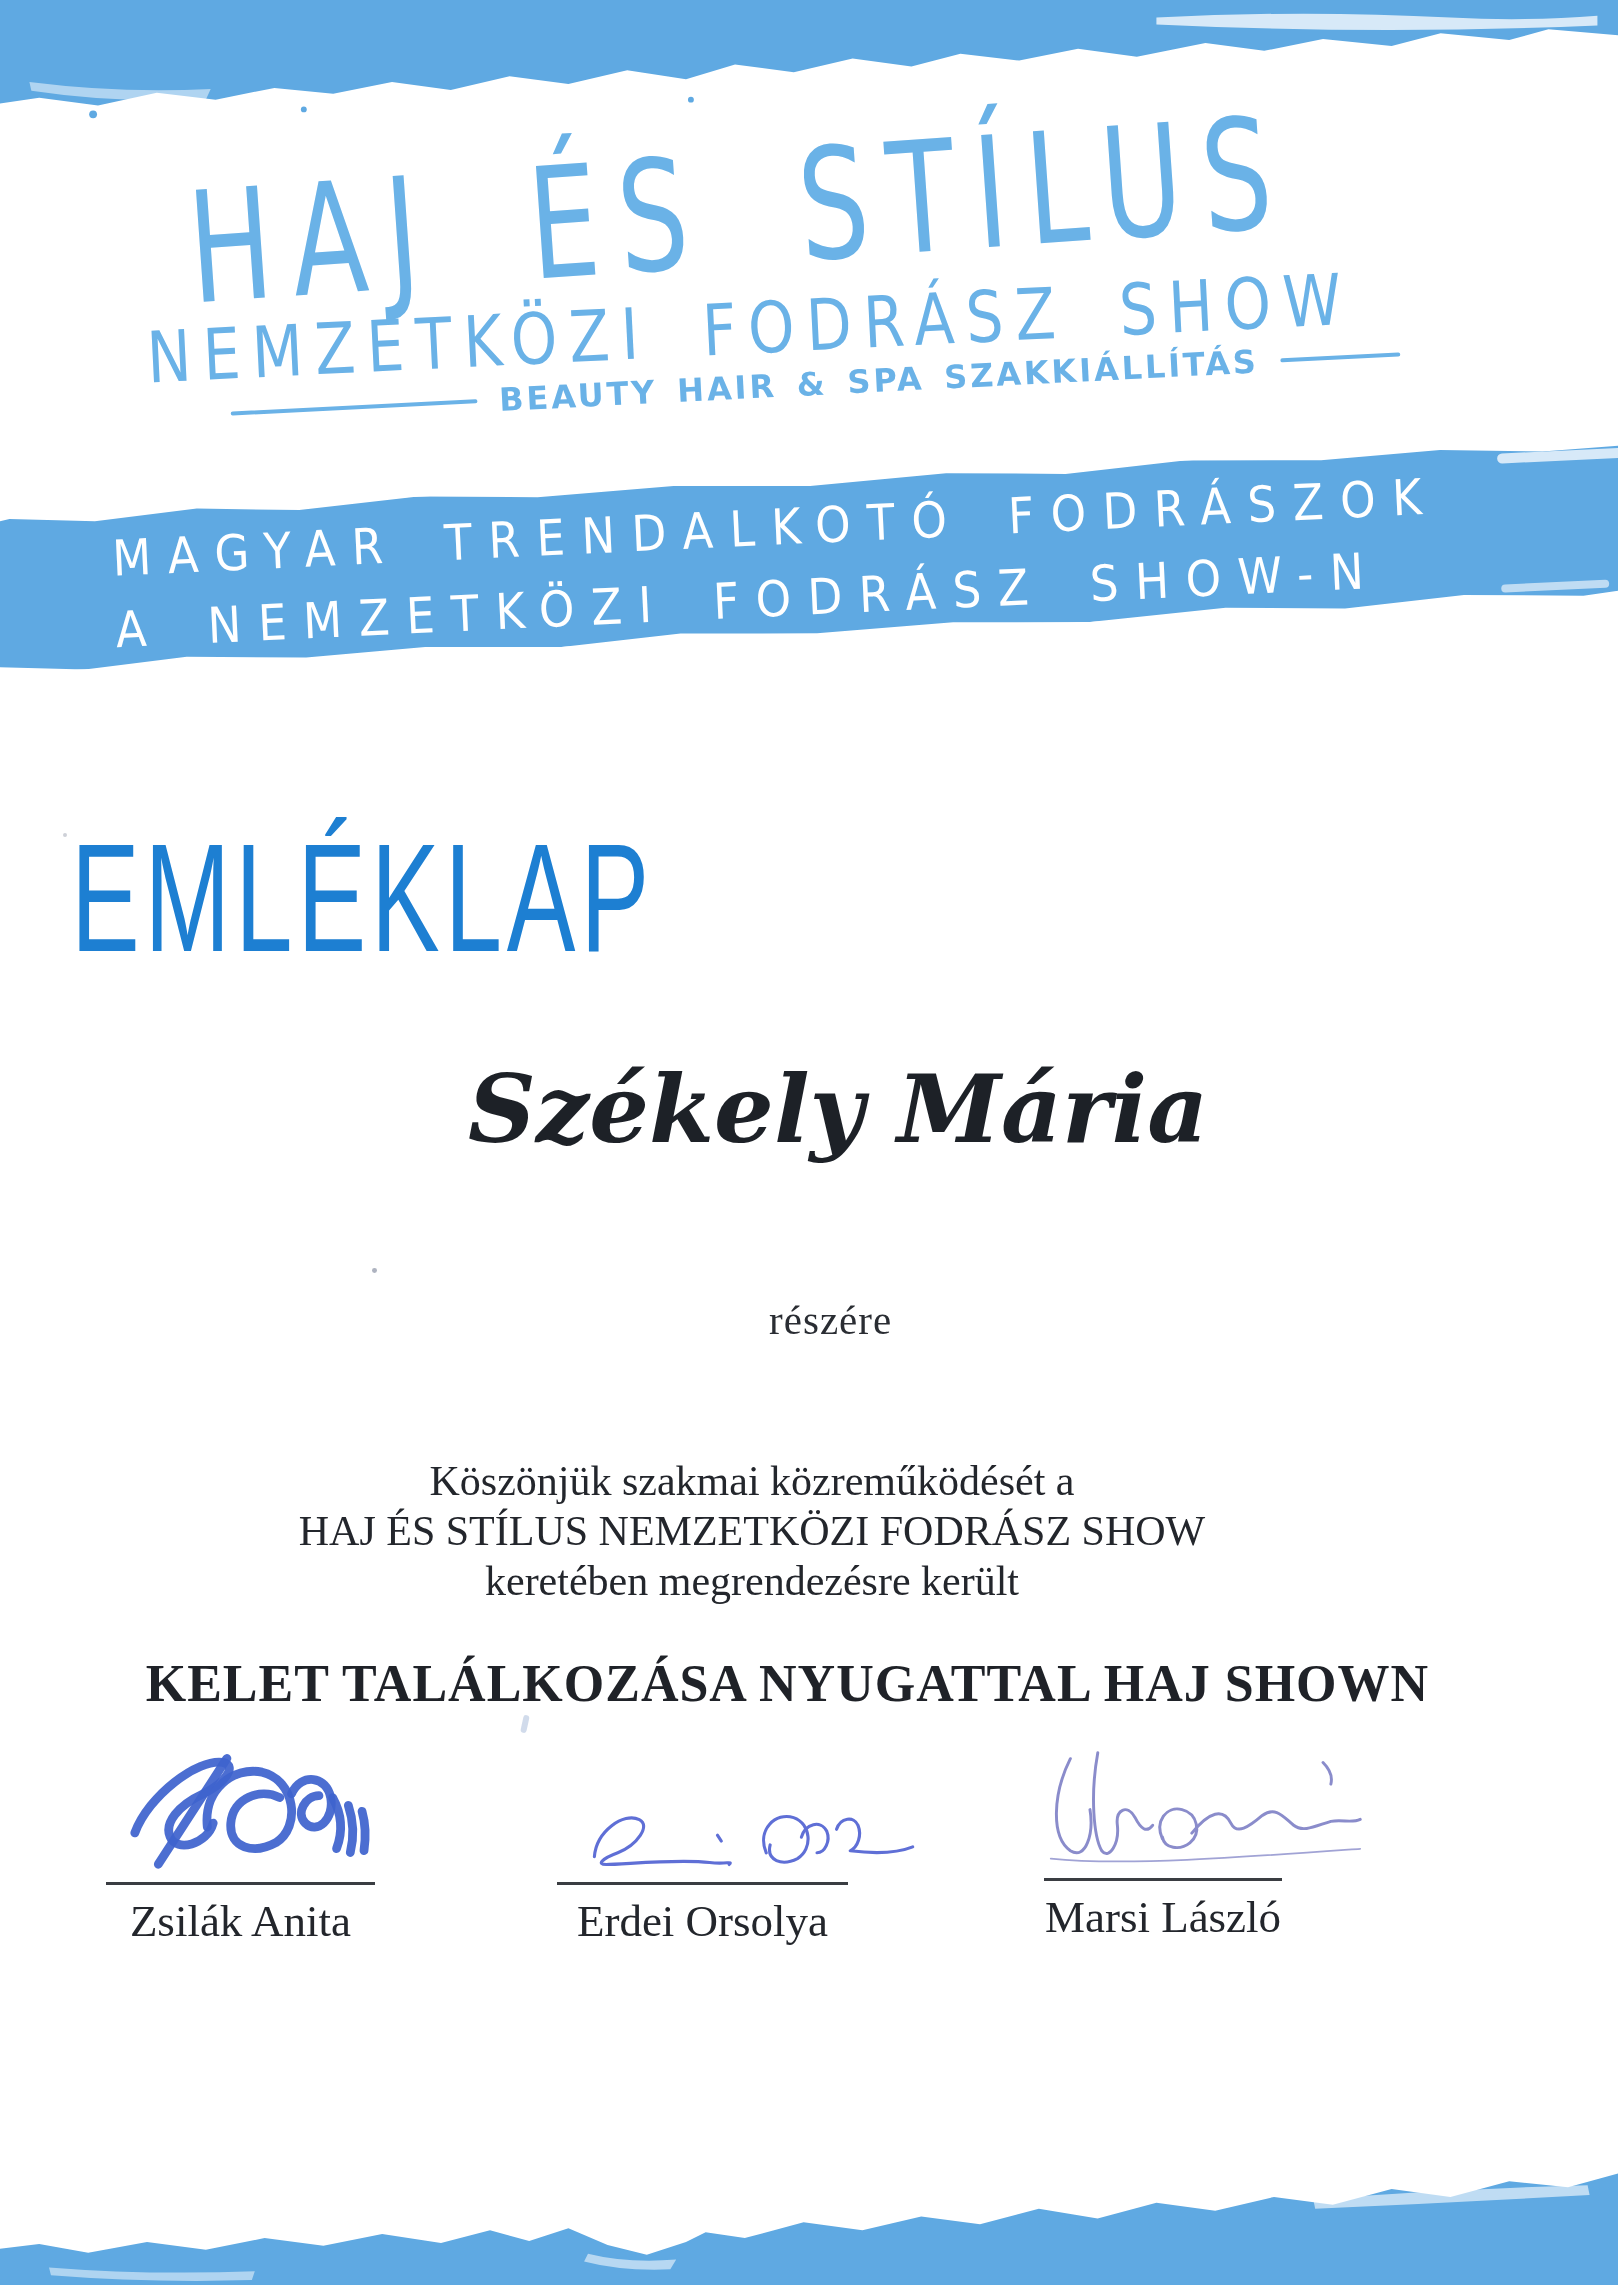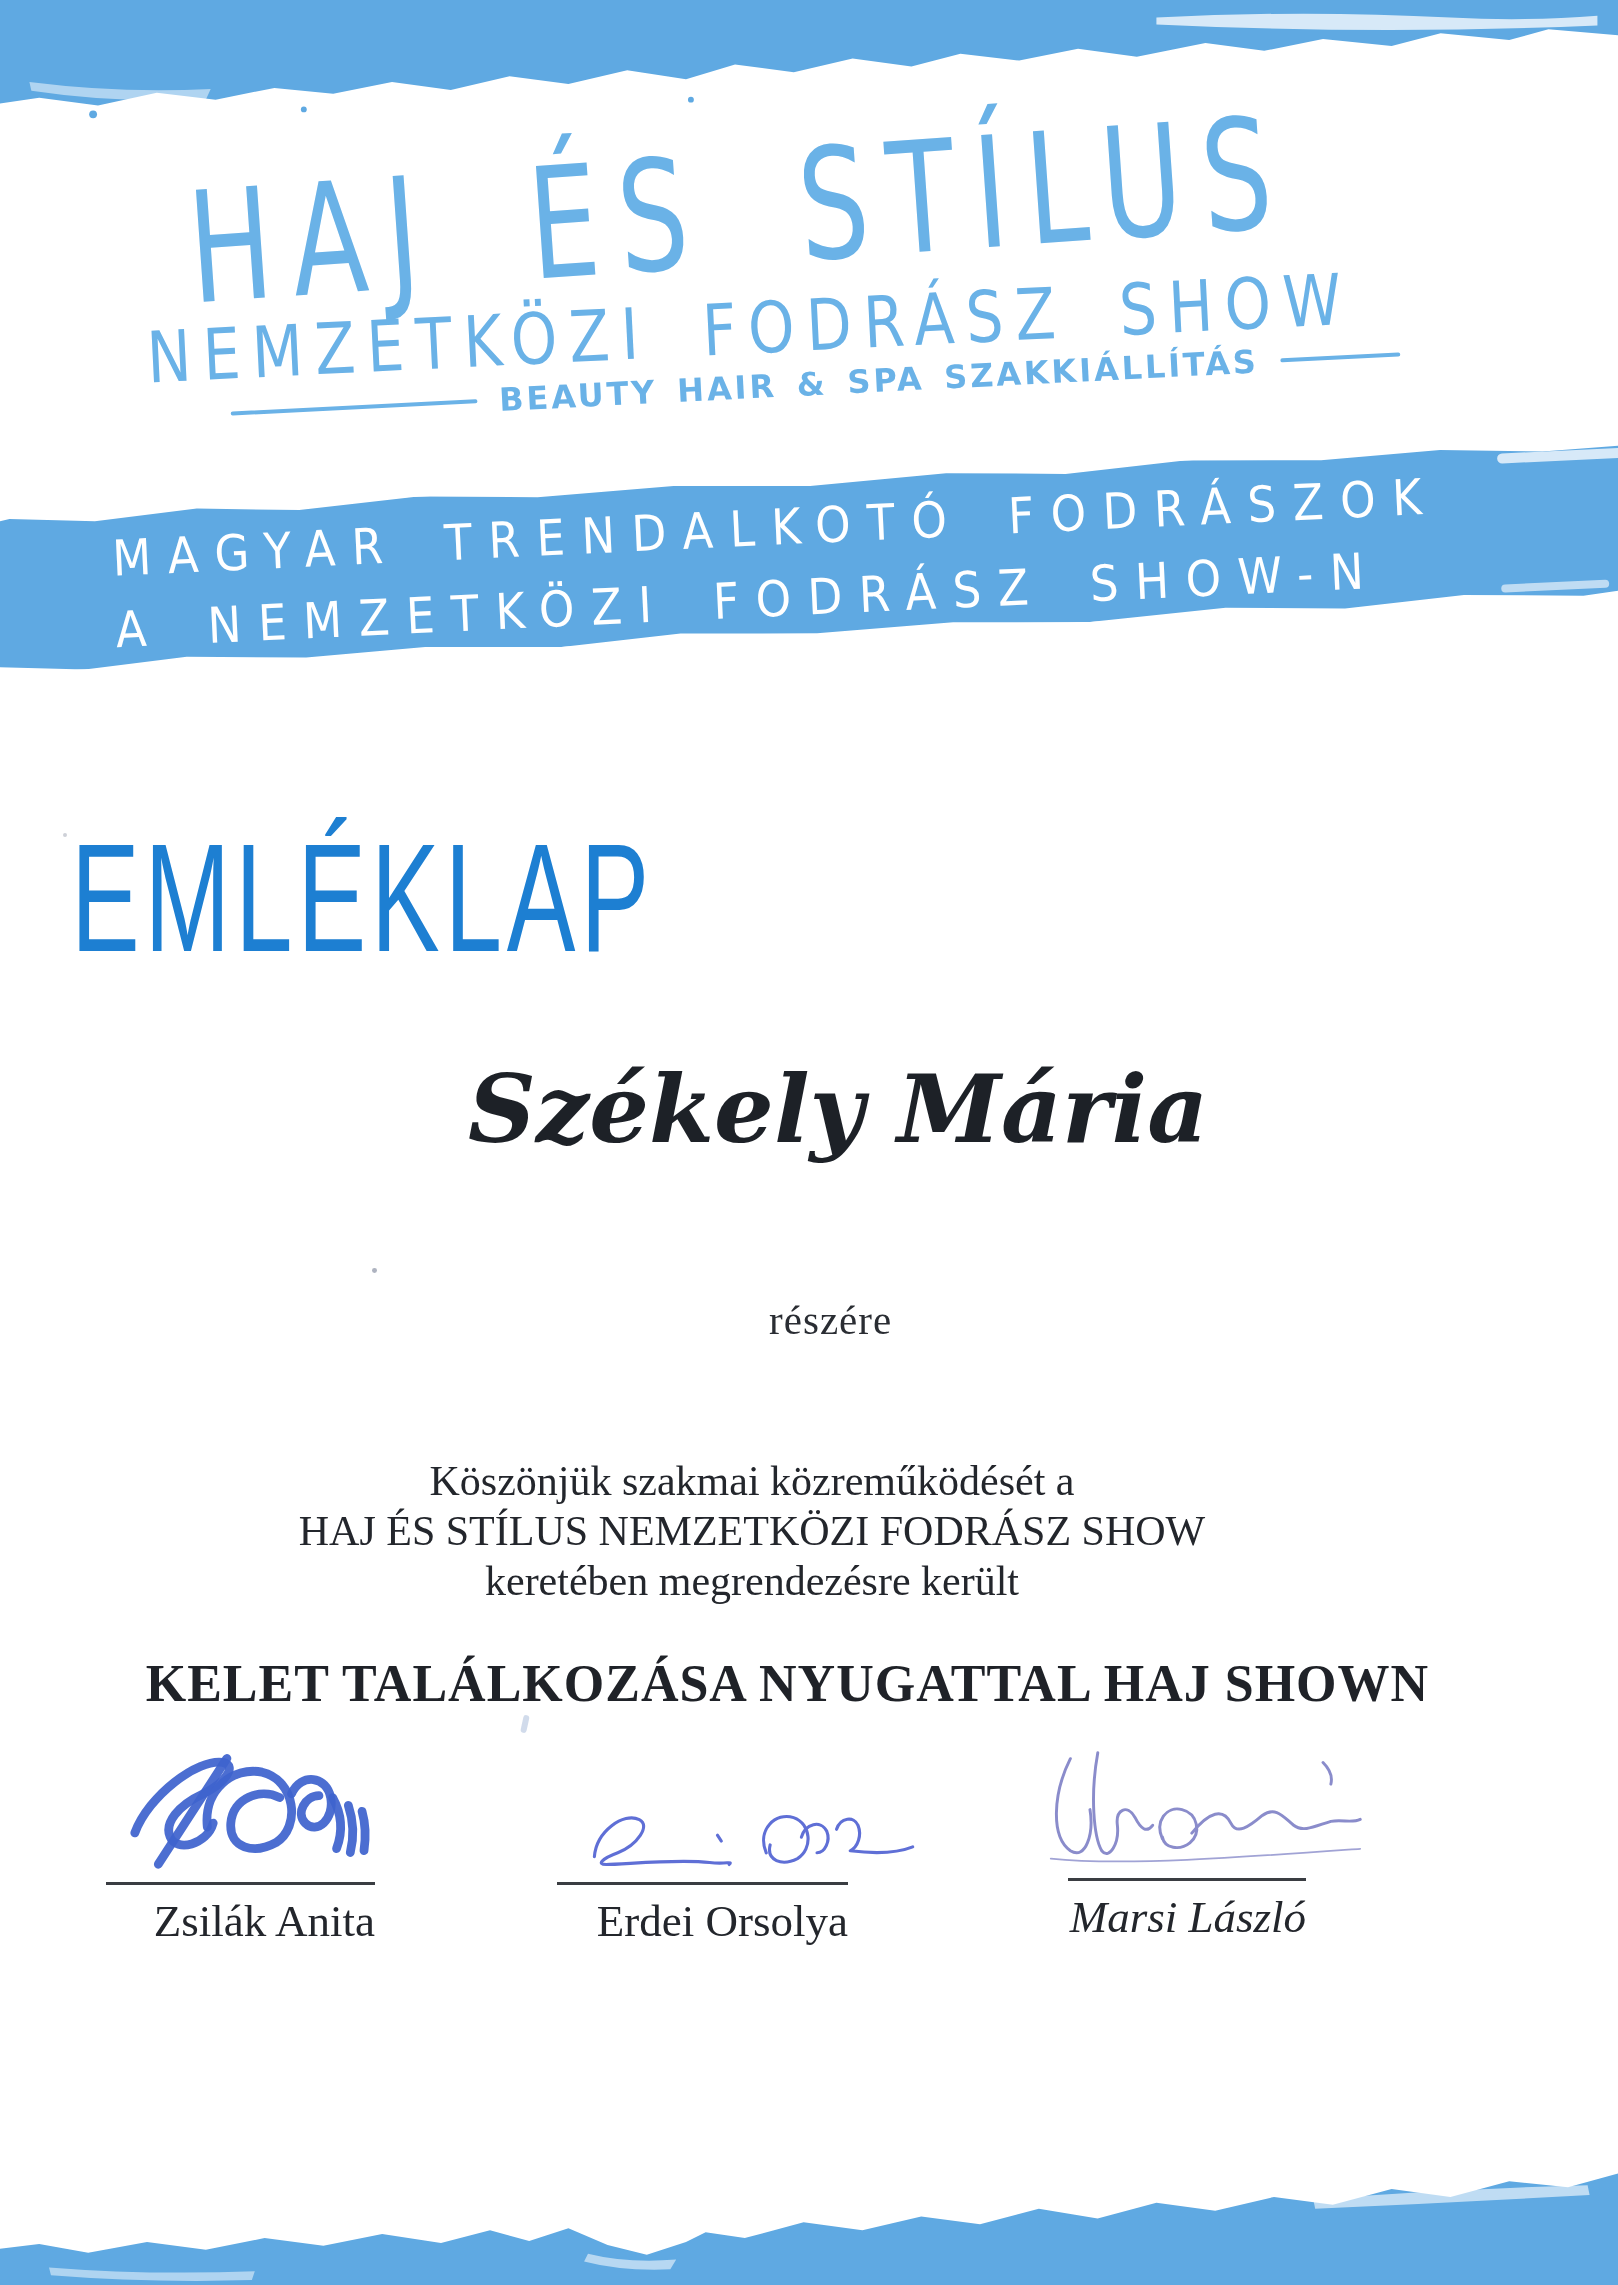--- a/index.html
+++ b/index.html
@@ -59,21 +59,21 @@
   .body-par{
     position:absolute;left:0;top:1456px;width:100%;text-align:center;
     font-size:42px;line-height:50px;color:#23262c;transform:translateX(-57px);
   }
   .event-title{
     position:absolute;left:0;top:1654px;width:100%;text-align:center;
     font-size:52px;font-weight:bold;letter-spacing:1px;color:#1f2228;transform:translateX(-21.6px);
   }
 
   
-  .sig-block{position:absolute;text-align:right;}
+  .sig-block{position:absolute;text-align:center;}
   .sig-line{height:2.9px;background:#3a3d42;margin-bottom:9.8px;}
   .sig-name{font-size:45px;color:#23262c;white-space:nowrap;}
   .sig-svg{position:absolute;overflow:visible;}
   .sig-svg path{fill:none;stroke-linecap:round;stroke-linejoin:round;}
   .sig1 path{stroke:var(--sig1-blue);stroke-width:9;opacity:.93;}
   .sig2 path{stroke:var(--sig2-blue);stroke-width:3.2;}
   .sig3 path{stroke:var(--sig3-purple);stroke-width:3;}
   .sig3 path.thin{stroke-width:1.8;opacity:.8;}
 
   .speck{position:absolute;border-radius:50%;}
@@ -149,21 +149,21 @@
   </svg>
 
   <div class="sig-block" style="left:106px;top:1882px;width:269px;">
     <div class="sig-line"></div>
     <div class="sig-name">Zsilák Anita</div>
   </div>
   <div class="sig-block" style="left:557px;top:1882px;width:291px;">
     <div class="sig-line"></div>
     <div class="sig-name">Erdei Orsolya</div>
   </div>
-  <div class="sig-block" style="left:1068px;top:1878px;width:238px;font-style:italic;">
+  <div class="sig-block" style="left:1044px;top:1878px;width:238px;">
     <div class="sig-line"></div>
     <div class="sig-name">Marsi László</div>
   </div>
 
   <div class="speck" style="left:372px;top:1268px;width:4.9px;height:4.9px;background:#9aa0b0;opacity:.8;"></div>
   <div class="speck" style="left:63px;top:833px;width:3.9px;height:3.9px;background:#b9bec8;opacity:.7;"></div>
   <div class="speck" style="left:522px;top:1715px;width:5.9px;height:17.6px;background:#b9c8e0;opacity:.65;border-radius:2.9px;transform:rotate(12deg);"></div>
 
   <svg class="brush" style="top:2148px;height:137px;" viewBox="0 0 1651 140" preserveAspectRatio="none">
     <path class="brush-fill" d="M0,140 V103

